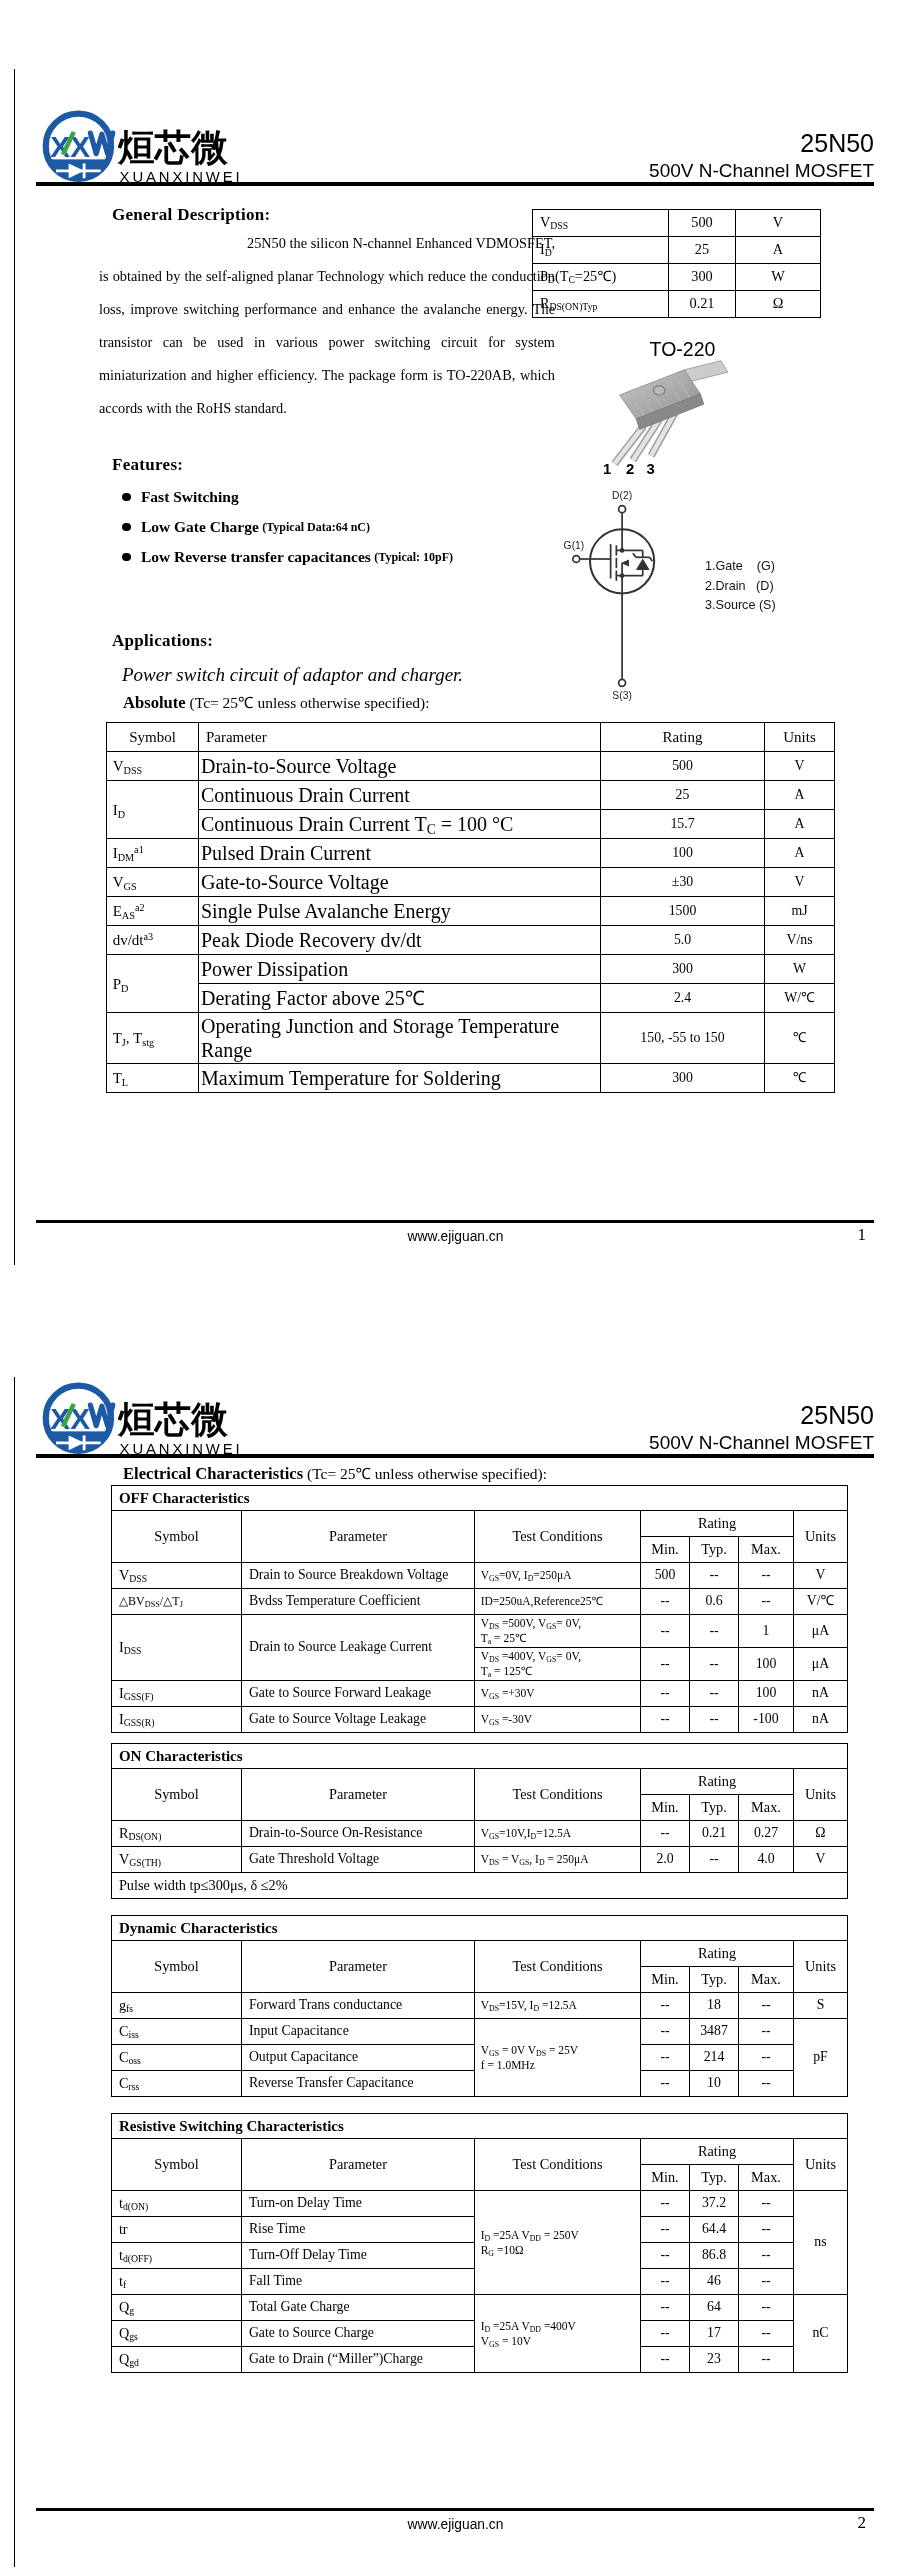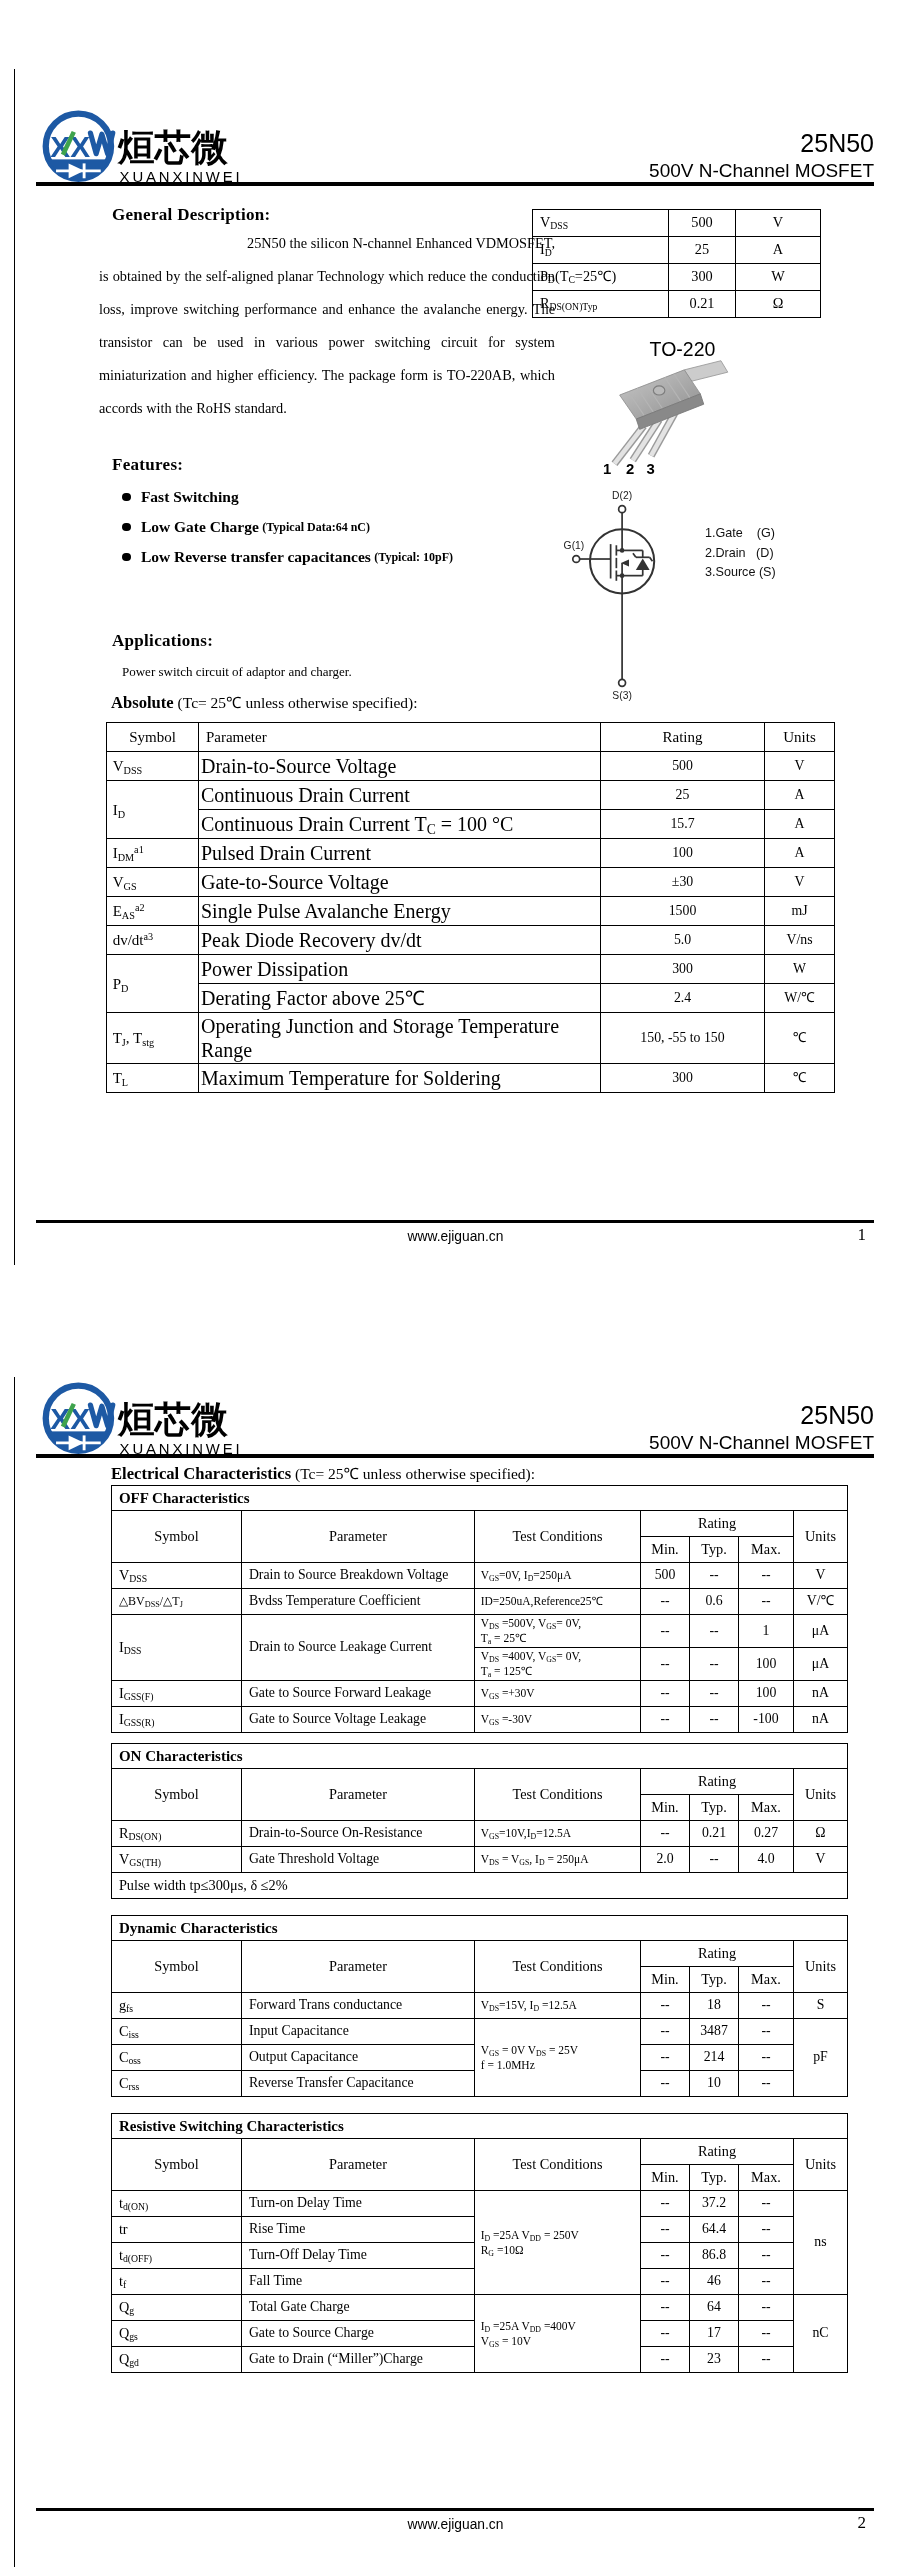--- a/index.html
+++ b/index.html
@@ -6,29 +6,29 @@
   html,body{margin:0;padding:0;background:#fff;}
   body{width:911px;height:2576px;position:relative;font-family:"Liberation Serif",serif;color:#000;}
   .page{position:absolute;left:0;width:911px;height:1288px;background:#fff;}
   #page1{top:0;} #page2{top:1288px;}
   .page > *{position:absolute;}
   .vline{left:13.8px;width:1.7px;background:#000;}
   .hrule{left:36px;width:838px;height:4px;background:#000;}
   .pn{right:37px;text-align:right;font-family:"Liberation Sans",sans-serif;font-size:25px;line-height:1;}
   .sub{right:37px;text-align:right;font-family:"Liberation Sans",sans-serif;font-size:19px;line-height:1;}
   .h1{font-size:17px;font-weight:bold;letter-spacing:0.3px;}
-  .h2{font-size:15.5px;}
+  .h2{font-size:15.5px;margin-left:12px;}
   .h2 .hb{font-weight:bold;font-size:16.6px;}
   .para{font-size:14.3px;line-height:33px;text-align:justify;text-indent:148px;}
   .feat{width:448px;}
   .fi{height:30px;display:flex;align-items:center;}
   .dot{width:8.6px;height:8.6px;border-radius:50%;background:#000;margin-right:10.3px;flex:0 0 auto;}
   .fmain{font-weight:bold;font-size:15.5px;white-space:pre;}
   .fnote{font-weight:bold;font-size:12px;margin-left:3.4px;white-space:pre;}
-  .appbody{font-size:13px;}
+  .appbody{font-size:19px;font-style:italic;}
   .legend div{font-family:"Liberation Sans",sans-serif;font-size:12.6px;line-height:19.5px;white-space:pre;color:#111;}
   .pkg-label{font-family:"Liberation Sans",sans-serif;font-size:19.5px;text-align:center;}
   .furl{left:0;width:911px;text-align:center;font-family:"Liberation Sans",sans-serif;font-size:13.8px;}
   .fpn{right:45px;font-size:17px;}
   table.spec{border-collapse:collapse;border:1.7px solid #000;table-layout:fixed;}
   table.spec td,table.spec th{border:1.1px solid #000;font-weight:normal;vertical-align:middle;line-height:1.2;overflow:hidden;}
   sub{font-size:68%;vertical-align:-0.25em;line-height:0;}
   sup{font-size:68%;vertical-align:0.5em;line-height:0;}
   
   .qs tr{height:27px;}
@@ -201,21 +201,21 @@
       <circle cx="124" cy="107" r="4"></circle>
       <circle cx="124" cy="151" r="4"></circle>
     </g>
     <g font-size="18" fill="#222">
       <text x="124" y="18" text-anchor="middle">D(2)</text>
       <text x="40" y="104" text-anchor="middle">G(1)</text>
       <text x="124" y="366" text-anchor="middle">S(3)</text>
     </g>
   </svg>
 
-  <div class="legend" style="left:705px;top:524px;">
+  <div class="legend" style="left:705px;top:557px;">
     <div>1.Gate    (G)</div>
     <div>2.Drain   (D)</div>
     <div>3.Source (S)</div>
   </div>
 
   <div class="h1" style="left:112px;top:631px;">Applications:</div>
   <div class="appbody" style="left:122px;top:664px;">Power switch circuit of adaptor and charger.</div>
 
   <div class="h2" style="left:111px;top:691px;">
     <span class="hb">Absolute</span><span> (Tc= 25℃  unless otherwise specified):</span>

